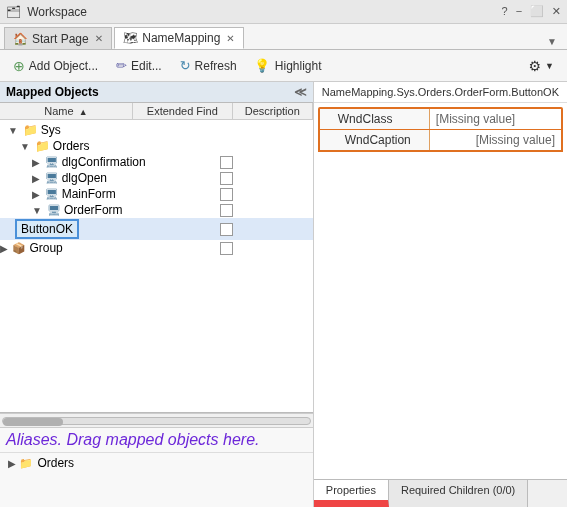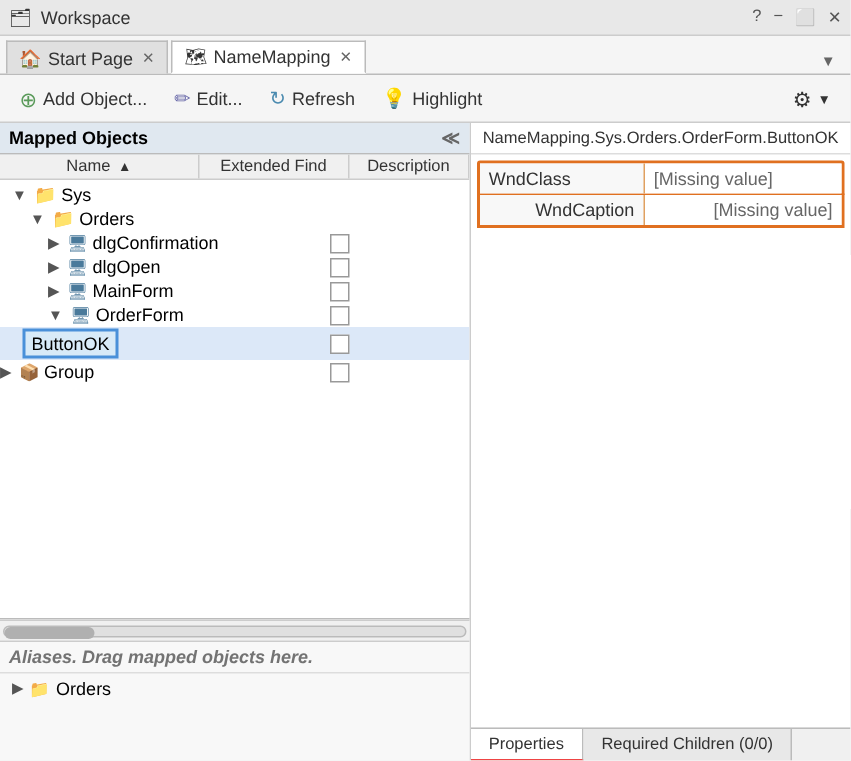--- a/index.html
+++ b/index.html
@@ -175,25 +175,24 @@
     }
 
     
     .aliases-panel {
       height: 80px;
       border-top: 1px solid #ccc;
       background: #f8f8f8;
     }
     .aliases-header {
       padding: 3px 6px;
-      font-size: 12px;
-      color: #737373;
+      font-size: 16px;
+      color: #6d28d9;
       border-bottom: 1px solid #ddd;
       font-style: italic;
-      font-weight: bold;
     }
     .aliases-item {
       display: flex;
       align-items: center;
       gap: 4px;
       padding: 3px 8px;
       font-size: 12px;
       cursor: pointer;
     }
 
@@ -218,21 +217,21 @@
     .prop-row {
       display: flex;
       border: 1px solid #e0a060;
       margin-bottom: -1px;
     }
     .prop-row:first-child {
       border-radius: 2px 2px 0 0;
     }
     .prop-name {
       width: 110px;
-      padding: 3px 6px;
+      padding: 3px 18px;
       background: #f8f8f8;
       border-right: 1px solid #e0a060;
       font-size: 12px;
       color: #333;
     }
     .prop-value {
       flex: 1;
       padding: 3px 6px;
       font-size: 12px;
       color: #666;
@@ -248,21 +247,21 @@
     .right-tab {
       padding: 4px 12px;
       font-size: 11px;
       color: #333;
       border-right: 1px solid #bbb;
       cursor: pointer;
       background: #e8e8e8;
     }
     .right-tab.active {
       background: #fff;
-      border-bottom: 1px solid #ef4444;
+      border-bottom: 7px solid #ef4444;
     }
   </style>
 </head>
 <body>
 
 <div class="title-bar">
   <div class="title-bar-left">
     <span>🗂</span>
     <span>Workspace</span>
   </div>

